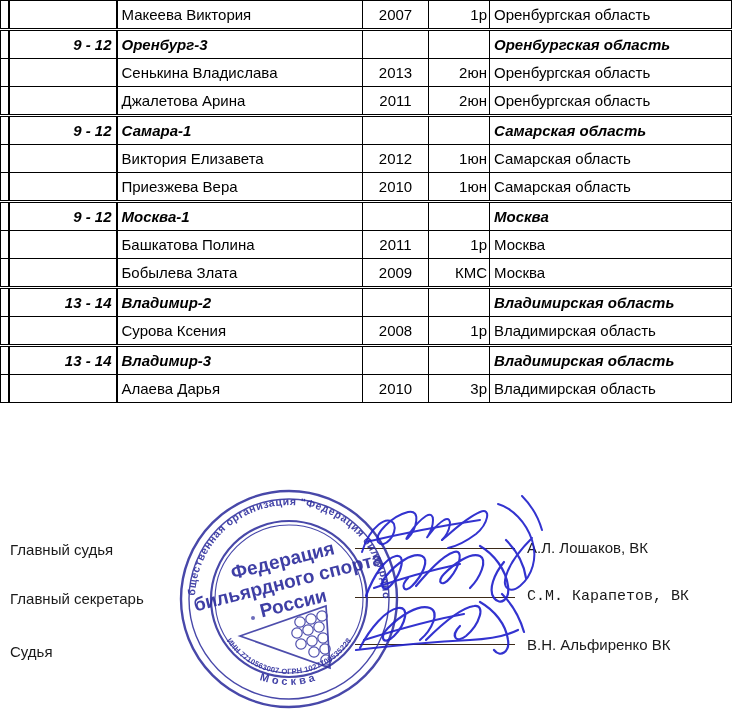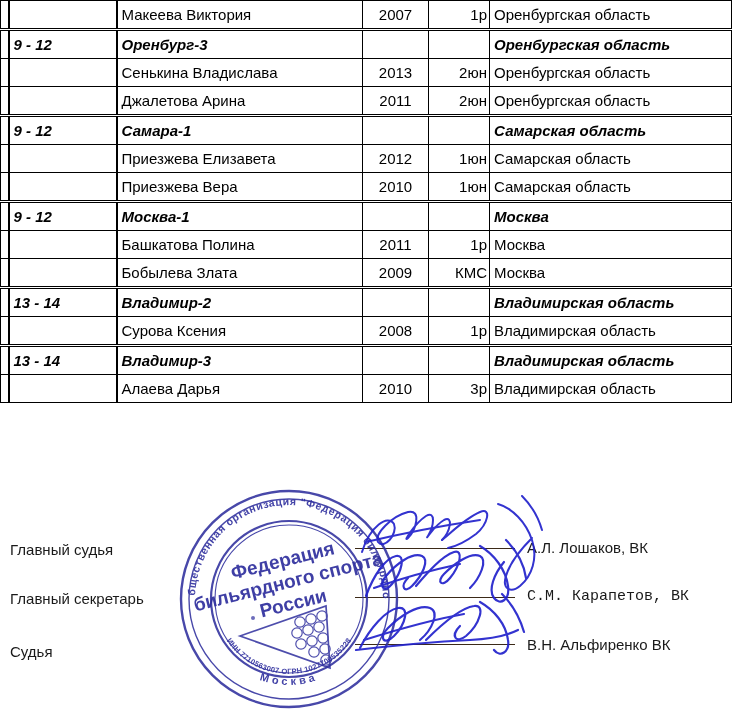--- a/index.html
+++ b/index.html
@@ -36,21 +36,21 @@
     overflow: hidden;
   }
   col.c-lead   { width: 8px; }
   col.c-rank   { width: 108px; }
   col.c-name   { width: 246px; }
   col.c-year   { width: 66px; }
   col.c-cat    { width: 61px; }
   col.c-region { width: 242px; }
 
   td.lead   { border-right: 2px solid #000; padding: 0; }
-  td.rank   { text-align: left; font-style: italic; font-weight: bold; font-size: 15px; border-right: 2px solid #000; }
+  td.rank   { text-align: right; font-style: italic; font-weight: bold; font-size: 15px; border-right: 2px solid #000; }
   td.name   { text-align: left; }
   td.year   { text-align: center; }
   td.cat    { text-align: right; padding-right: 2px; }
   td.region { text-align: left; }
 
   
   tr.group-row > td {
     font-weight: bold;
     font-style: italic;
     border-top: 3px double #000000;
@@ -176,21 +176,21 @@
       <td class="rank">9 - 12</td>
       <td class="name">Самара-1</td>
       <td class="year"></td>
       <td class="cat"></td>
       <td class="region">Самарская область</td>
     </tr>
 
     <tr>
       <td class="lead"></td>
       <td class="rank"></td>
-      <td class="name">Приезжева Елизавета</td>
+      <td class="name">Виктория Елизавета</td>
       <td class="year">2012</td>
       <td class="cat">1юн</td>
       <td class="region">Самарская область</td>
     </tr>
 
     <tr>
       <td class="lead"></td>
       <td class="rank"></td>
       <td class="name">Приезжева Вера</td>
       <td class="year">2010</td>

